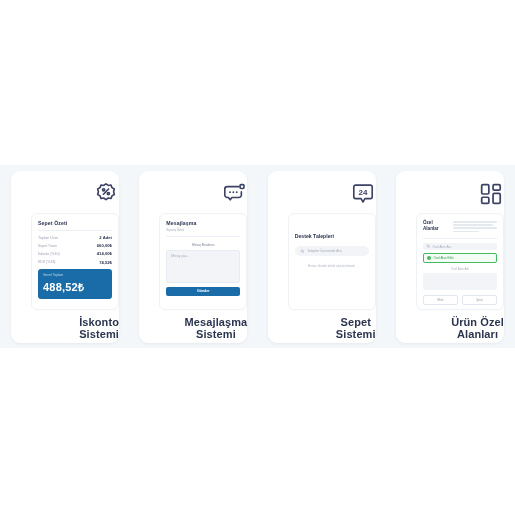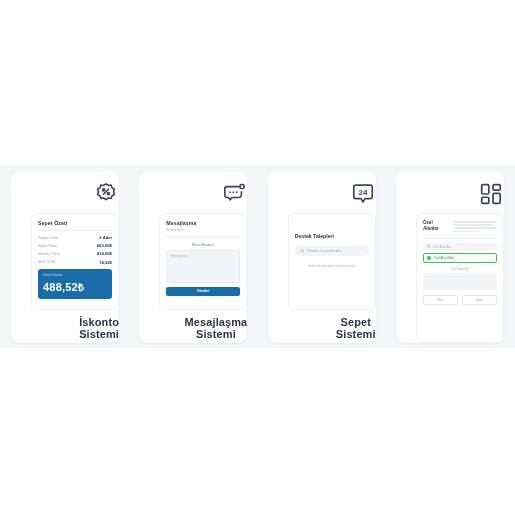--- a/index.html
+++ b/index.html
@@ -261,16 +261,20 @@
           <span class="dot"></span>
           <span class="ph">Özel Alan Ekle</span>
         </div>
         <div class="f-cap">Özel Alan Adı</div>
         <div class="f-area"></div>
         <div class="f-btns">
           <div class="f-btn">Ekle</div>
           <div class="f-btn">İptal</div>
         </div>
       </div>
+      <div class="card-title">
+        <div>Ürün Özel</div>
+        <div>Alanları</div>
+      </div>
     </div>
 
   </div>
 </div>
 
 </body></html>

